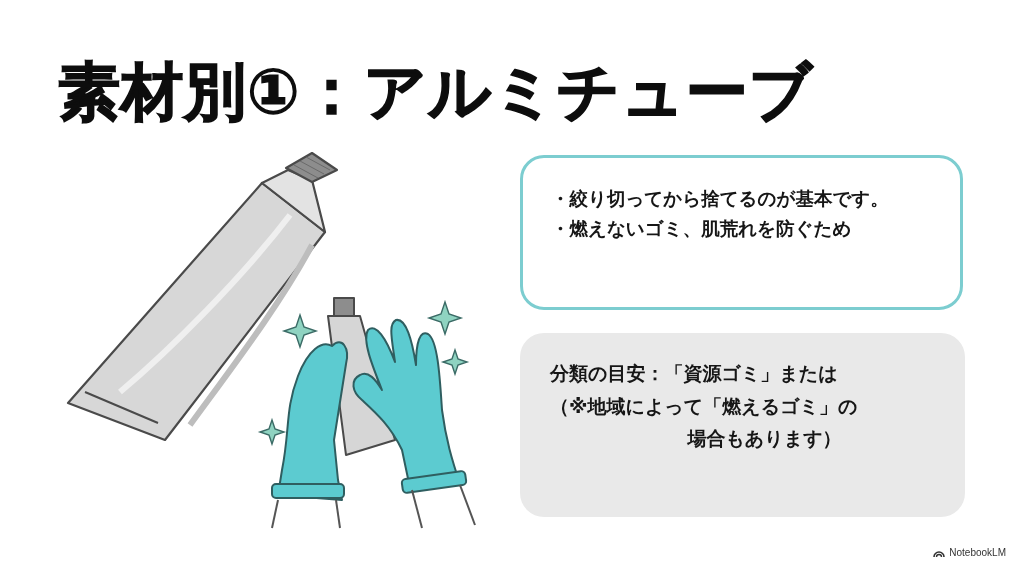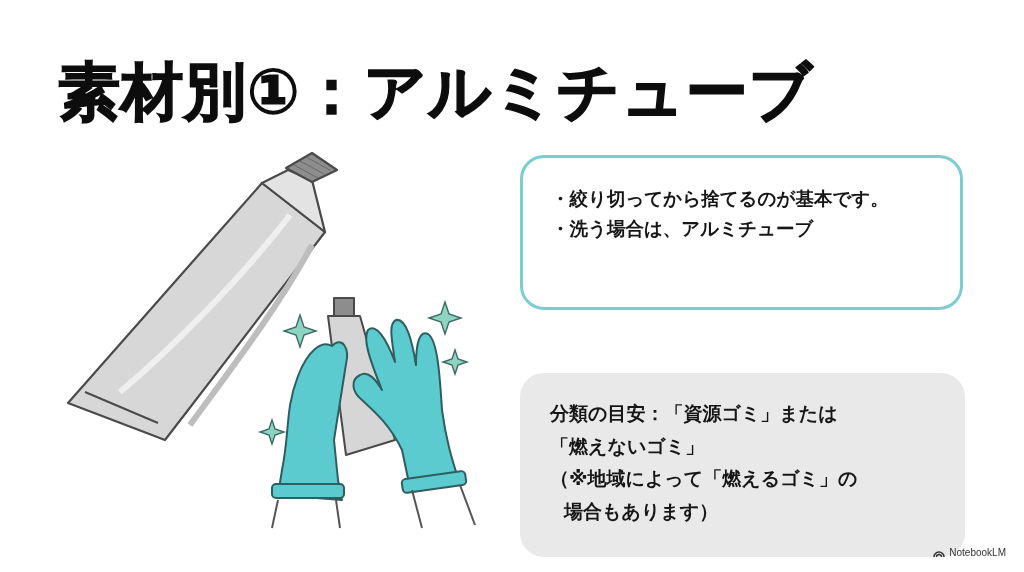--- a/index.html
+++ b/index.html
@@ -18,27 +18,26 @@
     .illustration { position:absolute; left:50px; top:140px; width:450px; height:390px; }
     .box-teal {
       position:absolute; left:520px; top:155px; width:443px; height:155px;
       box-sizing:border-box; border:3px solid #7ccdd0; border-radius:24px;
       background:#ffffff; padding:26px 0 8px 28px;
     }
     .box-gray {
       position:absolute; left:520px; top:333px; width:445px; height:184px;
       box-sizing:border-box; border-radius:24px; background:#e9e9e9;
       padding:24px 0 0 30px;
-      margin-top:40px;
     }
     .line { font-size:18.5px; font-weight:bold; line-height:30px; white-space:nowrap; color:#161616; }
     .line.indent { padding-left:18px; }
     .gline { font-size:19px; font-weight:bold; line-height:32.5px; white-space:nowrap; color:#161616; }
     .gline.i1 { padding-left:0px; }
-    .gline.i2 { padding-left:14px; }
+    .gline.i2 { padding-left:14px;text-align:center; }
     .brand {
       position:absolute; right:18px; bottom:14px;
       font-size:10px; color:#333; display:flex; align-items:center; gap:4px;
       font-family:"Liberation Sans", sans-serif;
       justify-content:center;
     }
   </style>
 </head>
 <body>
 
@@ -86,26 +85,25 @@
       <path d="M250,175 l4,12 l12,4 l-12,4 l-4,12 l-4,-12 l-12,-4 l12,-4 z"></path>
       <path d="M395,162 l4,12 l12,4 l-12,4 l-4,12 l-4,-12 l-12,-4 l12,-4 z"></path>
       <path d="M405,210 l3,9 l9,3 l-9,3 l-3,9 l-3,-9 l-9,-3 l9,-3 z"></path>
       <path d="M222,280 l3,9 l9,3 l-9,3 l-3,9 l-3,-9 l-9,-3 l9,-3 z"></path>
     </g>
   </svg>
 </div>
 
 <div class="box-teal">
   <div class="line">・絞り切ってから捨てるのが基本です。</div>
-  <div class="line">・洗う場合は、アルミチューブ</div>
+  <div class="line">・燃えないゴミ、肌荒れを防ぐため</div>
 </div>
 
 <div class="box-gray">
   <div class="gline">分類の目安：「資源ゴミ」または</div>
-  <div class="gline i1">「燃えないゴミ」</div>
   <div class="gline i1">（※地域によって「燃えるゴミ」の</div>
   <div class="gline i2">場合もあります）</div>
 </div>
 
 <div class="brand">
   <svg width="12" height="9" viewBox="0 0 12 9">
     <path d="M1,9 A5,5 0 0 1 11,9" fill="none" stroke="#333" stroke-width="1.6"></path>
     <path d="M3.5,9 A2.5,2.5 0 0 1 8.5,9" fill="none" stroke="#333" stroke-width="1.4"></path>
   </svg>
   <span>NotebookLM</span>

